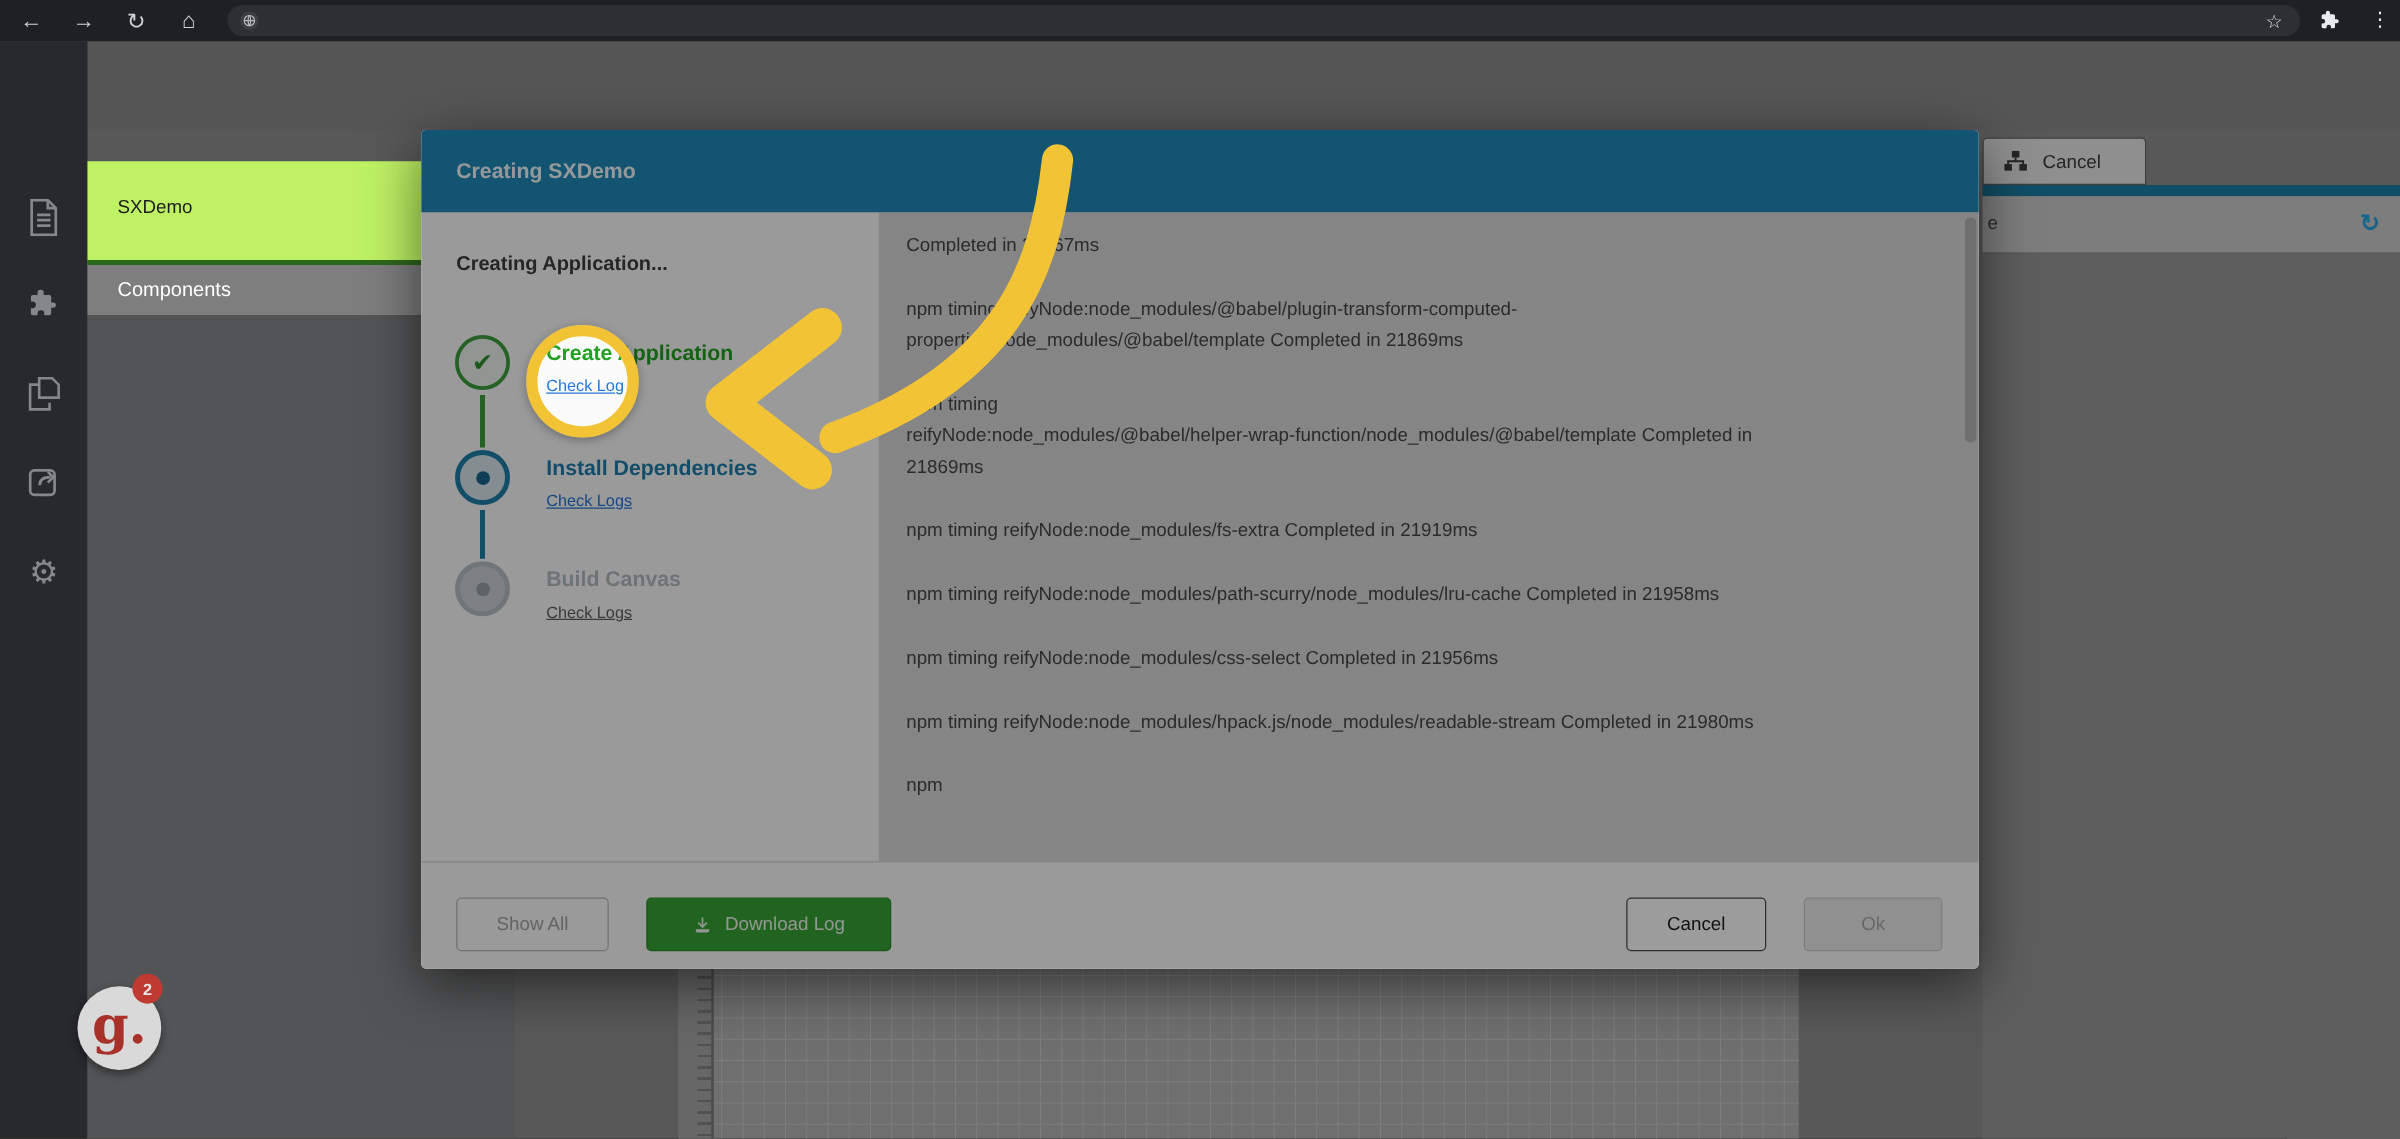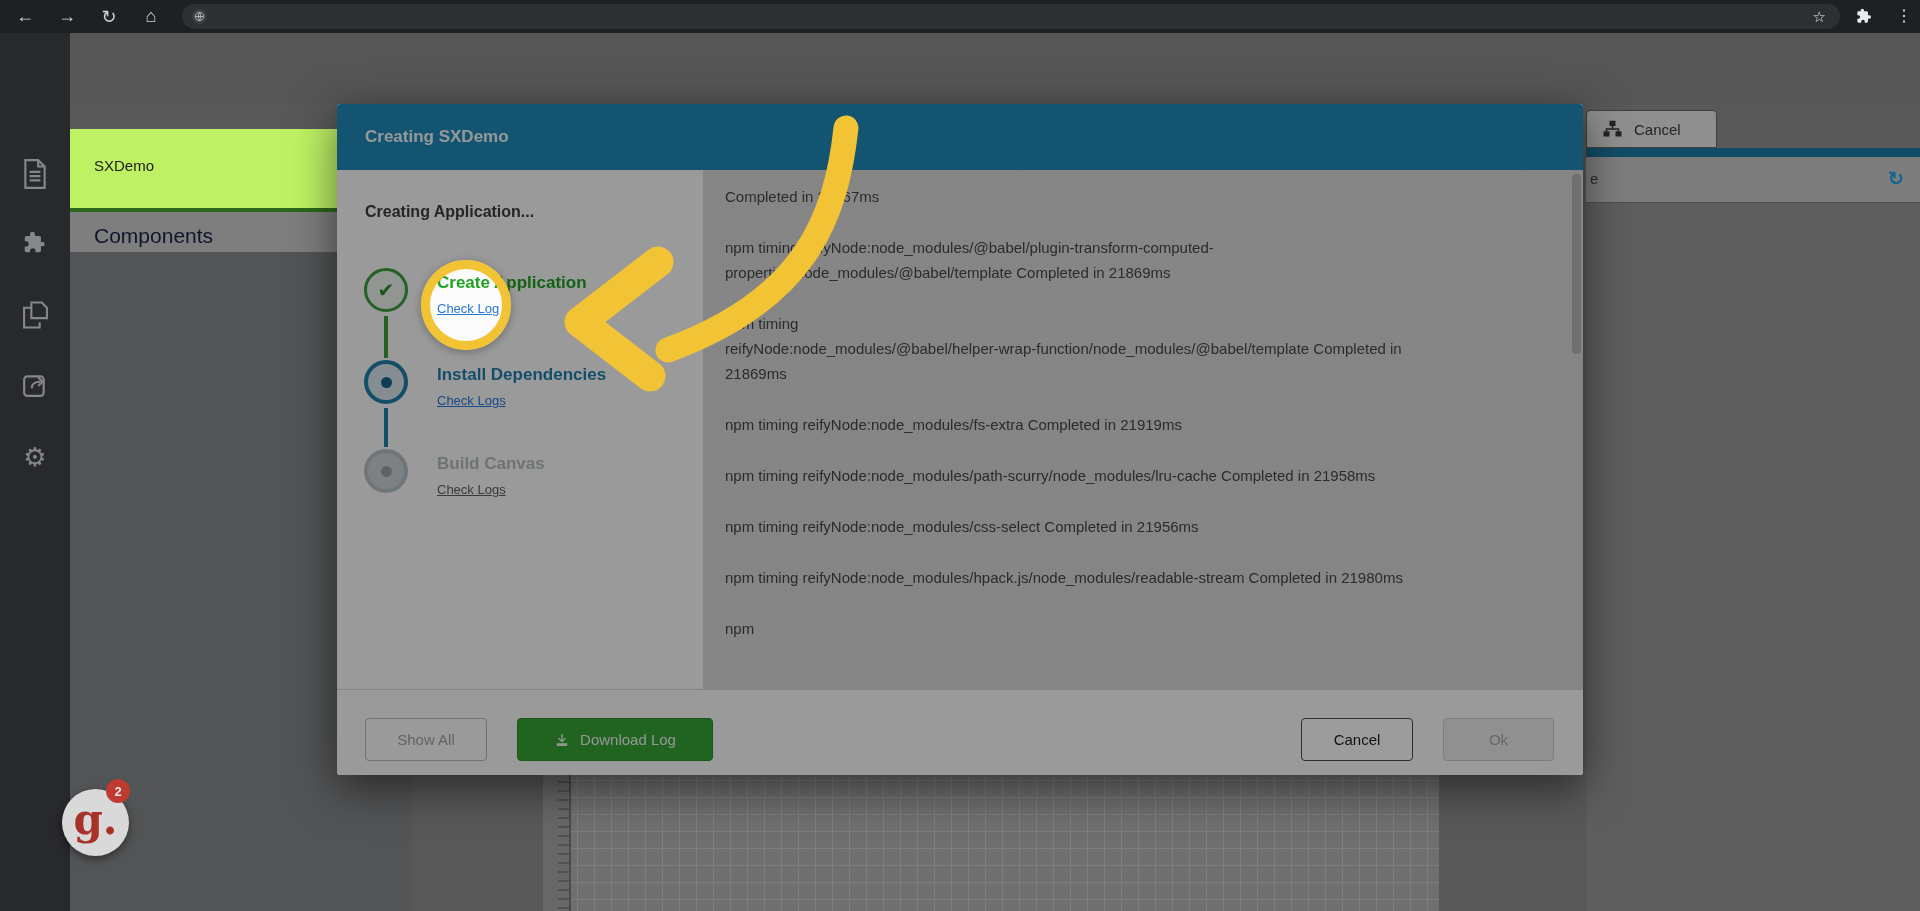--- a/index.html
+++ b/index.html
@@ -22,21 +22,21 @@
   .rail .ricon{position:absolute;left:0;width:70px;height:44px;color:#85878a;display:flex;align-items:center;justify-content:center;cursor:pointer;}
   .appheader{position:absolute;left:70px;top:33px;width:1850px;height:71px;background:#0e3c50;z-index:2;}
   .brand{position:absolute;left:22px;top:24px;font-size:19px;color:#7593a1;letter-spacing:.4px;}
   .hicon{position:absolute;top:23px;color:#47626f;font-size:19px;cursor:pointer;}
 
   .content{position:absolute;left:70px;top:104px;width:1850px;height:807px;background:#585858;}
 
   .lp-tab{position:absolute;left:70px;top:129px;width:342px;height:79px;background:#bef264;z-index:3;}
   .lp-tab span{position:absolute;left:24px;top:28px;font-size:15px;color:#1c1c1c;}
   .lp-section{position:absolute;left:70px;top:208px;width:342px;height:44px;background:#7e7e7e;border-top:4px solid #2c681c;z-index:3;}
-  .lp-section span{position:absolute;left:24px;top:12px;font-size:21px;color:#0f172a;}
+  .lp-section span{position:absolute;left:24px;top:12px;font-size:16px;color:#ffffff;}
   .lp-body{position:absolute;left:70px;top:252px;width:342px;height:659px;background:#535455;z-index:3;}
 
   
   .rtab{position:absolute;top:110px;height:38px;background:#8f8f8f;border:1px solid #3f3f3f;border-radius:4px 4px 0 0;
     display:flex;align-items:center;gap:12px;padding:0 16px;font-size:15px;color:#242424;cursor:pointer;z-index:3;overflow:hidden;white-space:nowrap;}
   .rtab svg{flex:0 0 auto;}
   .tealbar{position:absolute;left:1586px;top:148px;width:334px;height:9px;background:#114d66;z-index:3;}
   .rrow{position:absolute;left:1586px;top:157px;width:334px;height:46px;background:#7d7d7d;border-bottom:1px solid #4e4e4e;z-index:3;}
   .rrow .frag{position:absolute;left:4px;top:13px;font-size:15px;color:#2b2b2b;}
   .rrow .refresh{position:absolute;right:16px;top:10px;color:#15658c;font-size:19px;font-weight:bold;cursor:pointer;}

